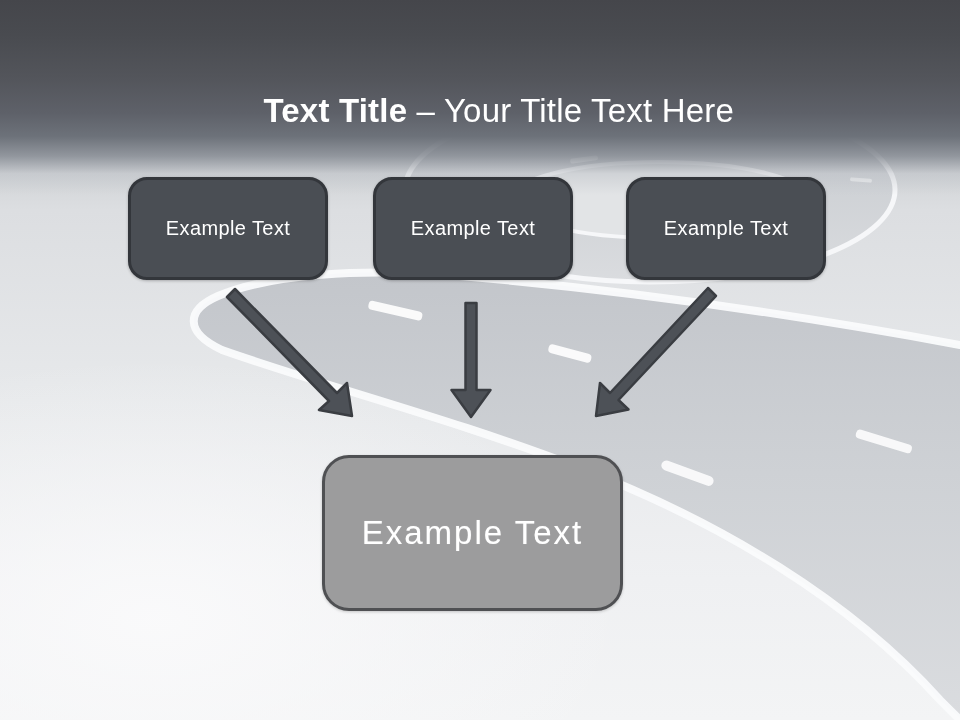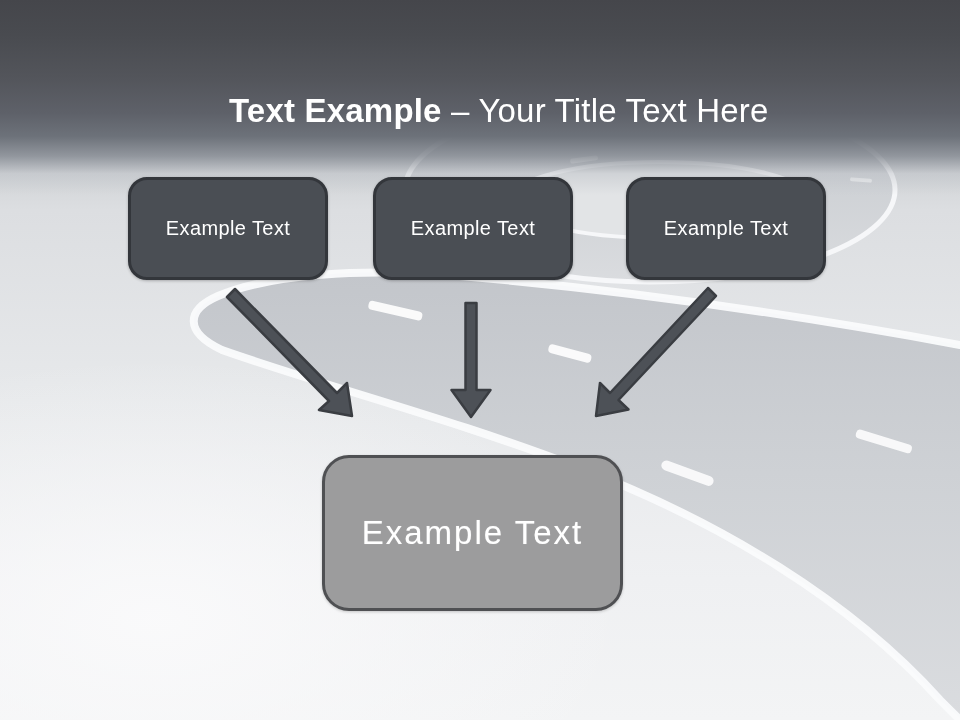--- a/index.html
+++ b/index.html
@@ -122,21 +122,21 @@
     <g stroke="#3a3d42" stroke-width="2.5" fill="#4d5157" stroke-linejoin="round">
       <path d="M 227 297 L 329 401 L 319 410 L 352 416 L 347 383 L 337 393 L 235 289 Z"></path>
       <path d="M 465.5 303 L 465.5 390 L 451.5 390 L 471 417 L 490.5 390 L 476.5 390 L 476.5 303 Z"></path>
       <path d="M 708 288 L 610 393 L 600 383 L 596 416 L 628.5 409.5 L 618.5 400 L 716 296 Z"></path>
     </g>
   </svg>
 
   <div class="header-fog"></div>
 
   <div class="slide-title">
-    <span class="bold">Text Example</span><span class="sep"> – </span><span class="rest">Your Title Text Here</span>
+    <span class="bold">Text Title</span><span class="sep"> – </span><span class="rest">Your Title Text Here</span>
   </div>
 
   <div class="text-block block-1">
     <span class="label">Example Text</span>
   </div>
   <div class="text-block block-2">
     <span class="label">Example Text</span>
   </div>
   <div class="text-block block-3">
     <span class="label">Example Text</span>

